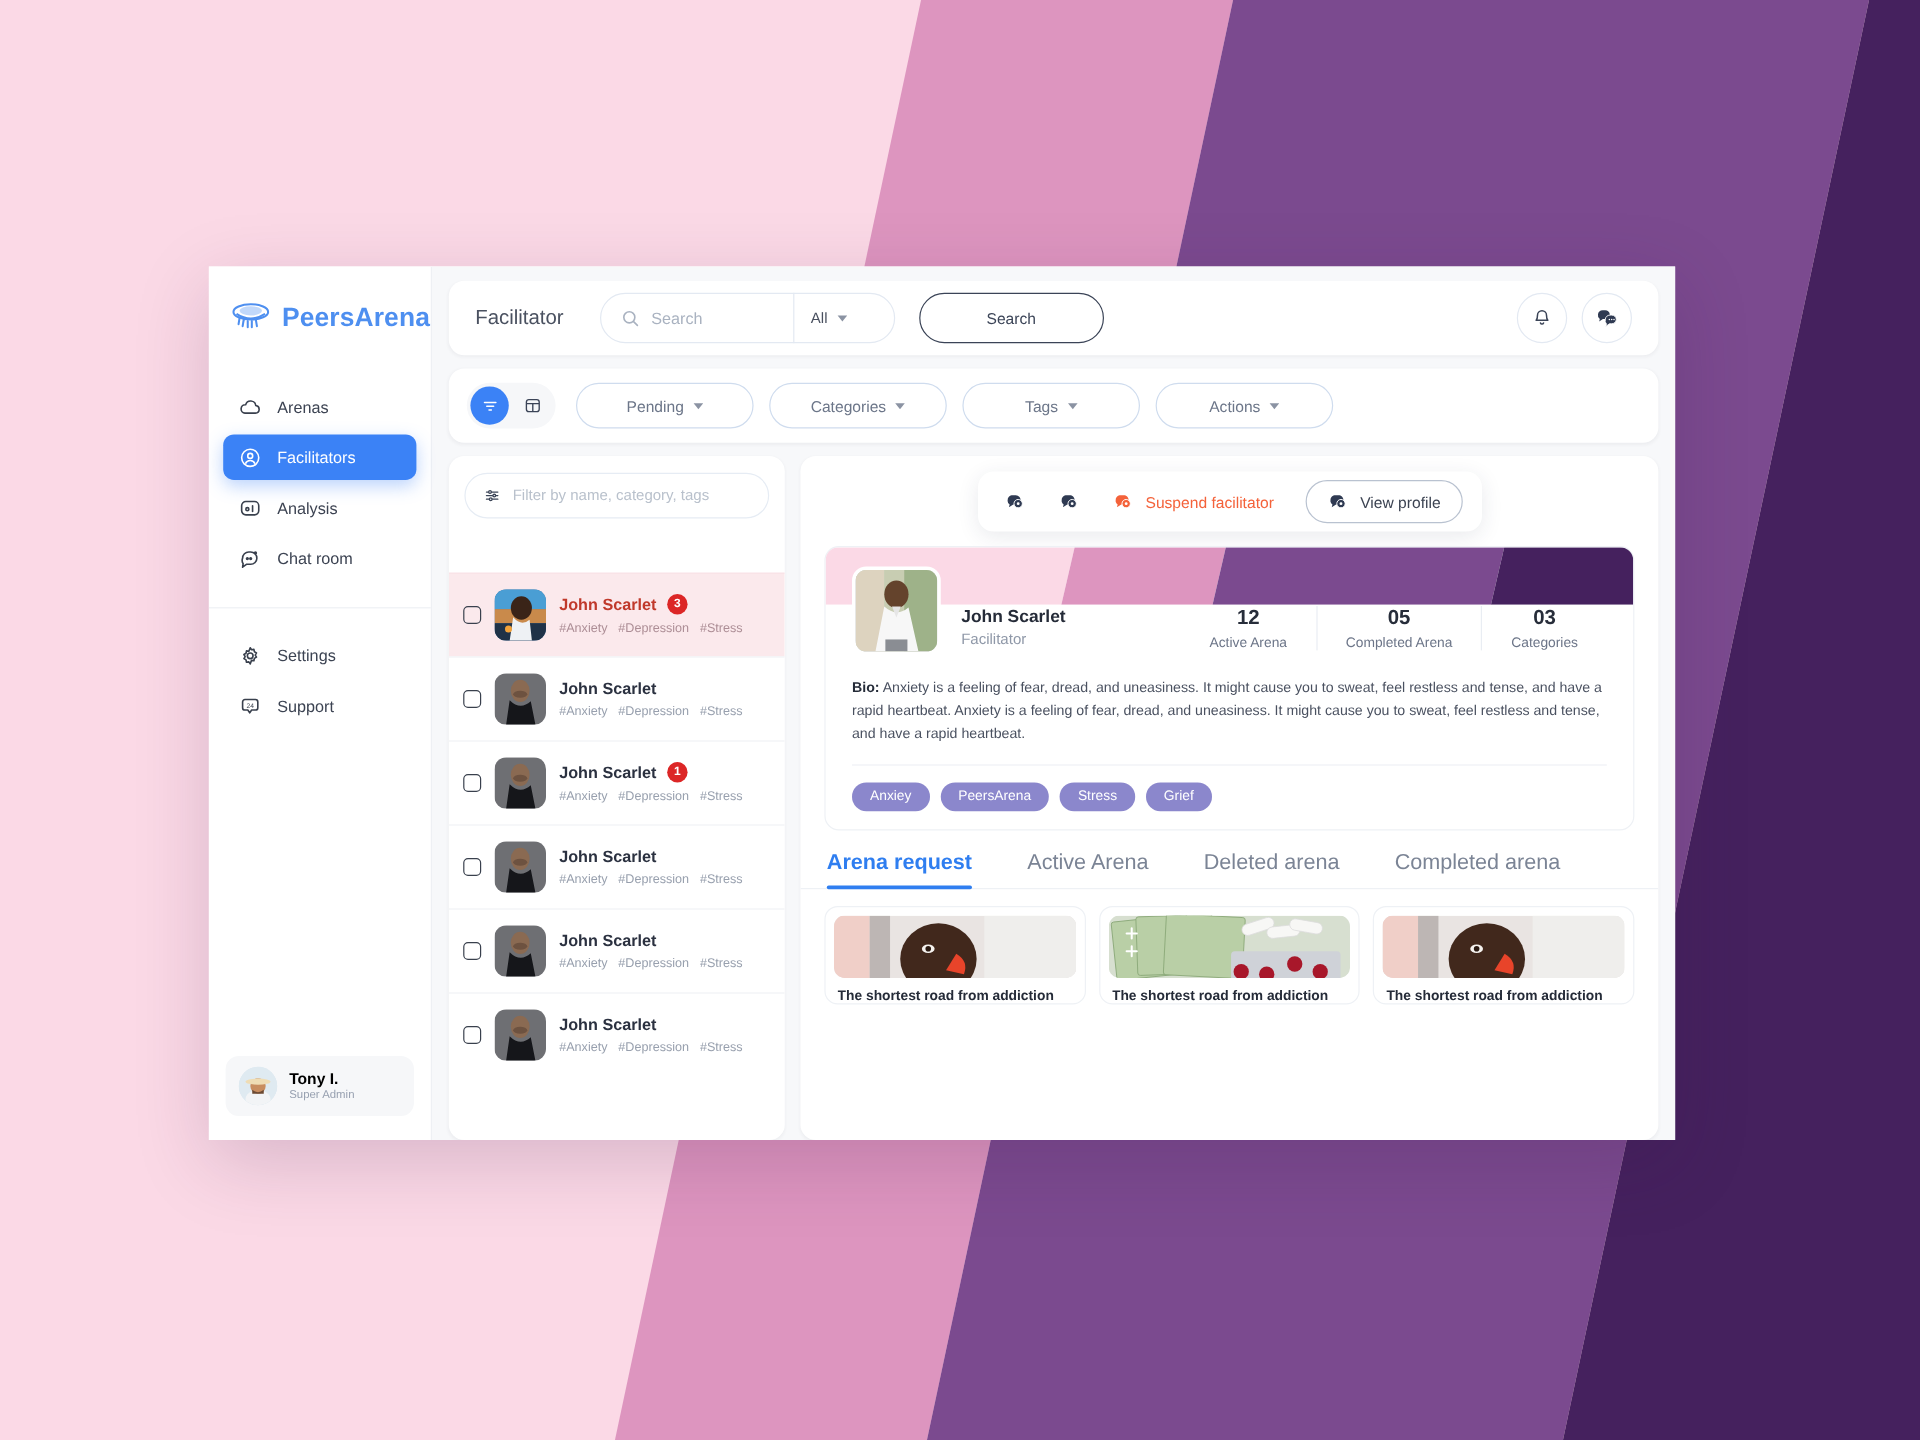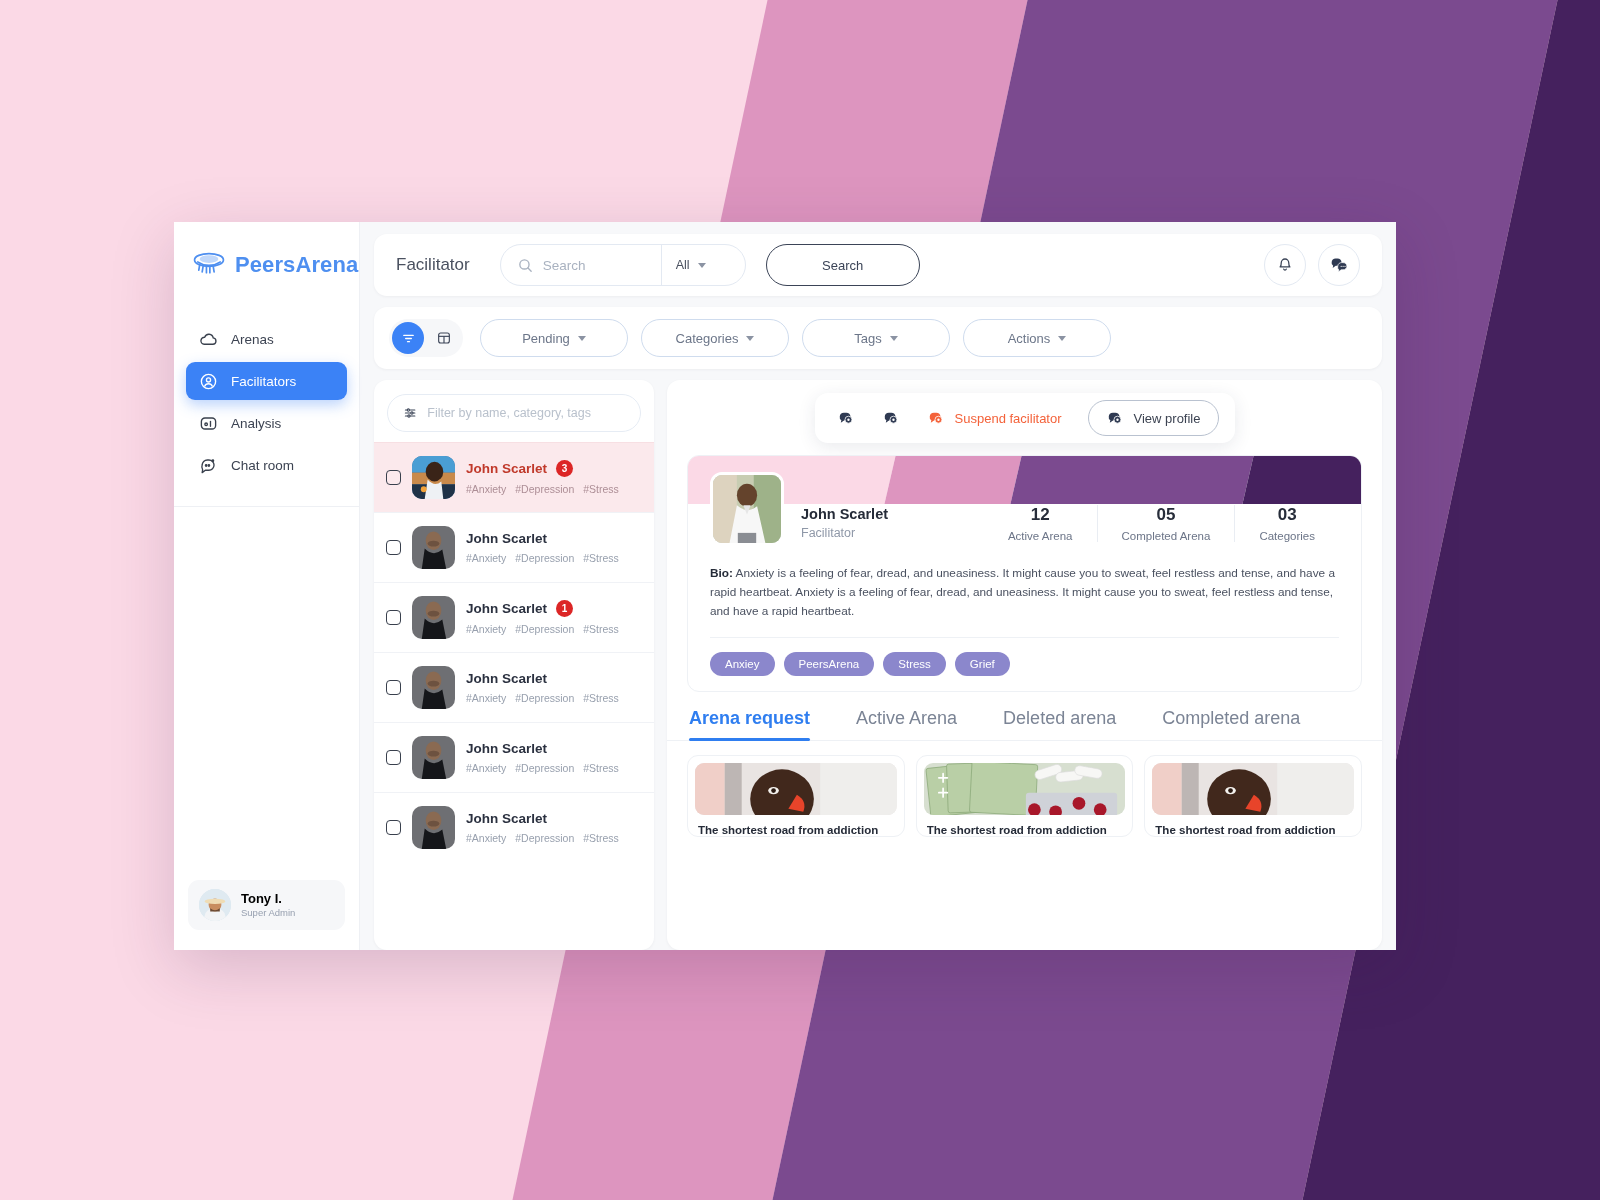--- a/index.html
+++ b/index.html
@@ -175,20 +175,21 @@
   
   .content { display: flex; gap: 13px; flex: 1 1 auto; min-height: 0; padding-bottom: 0; }
 
   
   .listpanel {
     width: 280px; min-width: 280px;
     background: #fff; border-radius: 13px;
     display: flex; flex-direction: column;
     overflow: hidden;
     box-shadow: 0 1px 3px rgba(30,40,60,.05);
+    gap: 35px;
   }
   .filterfield {
     margin: 14px 13px 10px 13px;
     border: 1px solid #e6ecf4; border-radius: 22px;
     height: 38px; display: flex; align-items: center; gap: 10px;
     padding: 0 15px;
   }
   .filterfield input {
     border: 0; outline: 0; background: transparent; font-family: inherit;
     font-size: 12.5px; color: #4a5160; width: 100%;
@@ -390,20 +391,36 @@
           <circle cx="9" cy="12" r=".9" fill="#39404d"></circle>
             <circle cx="12.5" cy="12" r=".9" fill="#39404d"></circle>
           <circle cx="17.5" cy="6" r="1.8" fill="#39404d" stroke="none"></circle>
         </svg>
         <span>Chat room</span>
       </div>
     </nav>
 
     <div class="nav-divider"></div>
 
+    <div class="nav-bottom">
+      <div class="nav-item">
+        <svg width="19" height="19" viewBox="0 0 24 24" fill="none" stroke="#39404d" stroke-width="1.7">
+          <circle cx="12" cy="12" r="3"></circle>
+          <path d="M12 3.5l1.4 2.1 2.5-.4.5 2.5 2.2 1.3-1.3 2.2 1.3 2.2-2.2 1.3-.5 2.5-2.5-.4L12 20.5l-1.4-2.1-2.5.4-.5-2.5-2.2-1.3 1.3-2.2-1.3-2.2 2.2-1.3.5-2.5 2.5.4z" stroke-linejoin="round"></path>
+        </svg>
+        <span>Settings</span>
+      </div>
+      <div class="nav-item">
+        <svg width="19" height="19" viewBox="0 0 24 24" fill="none" stroke="#39404d" stroke-width="1.7">
+          <path d="M4 7.5A2.5 2.5 0 0 1 6.5 5h11A2.5 2.5 0 0 1 20 7.5v6A2.5 2.5 0 0 1 17.5 16h-4l-2 3-2-3h-3A2.5 2.5 0 0 1 4 13.5z" stroke-linejoin="round"></path>
+          <text x="12" y="13.4" font-size="7" font-family="Liberation Sans, sans-serif" fill="#39404d" stroke="none" text-anchor="middle">24</text>
+        </svg>
+        <span>Support</span>
+      </div>
+    </div>
 
     <div class="spacer"></div>
 
     <div class="userbox">
       <div class="user-av">
         <svg viewBox="0 0 40 40" class="ph">
           <rect width="40" height="40" fill="#dfeaf1"></rect>
           <ellipse cx="20" cy="34" rx="13" ry="10" fill="#f2f4f6"></ellipse>
           <circle cx="20" cy="20" r="8" fill="#c88d5f"></circle>
           <path d="M10 16q10-7 20 0z" fill="#e8d3a8"></path>

